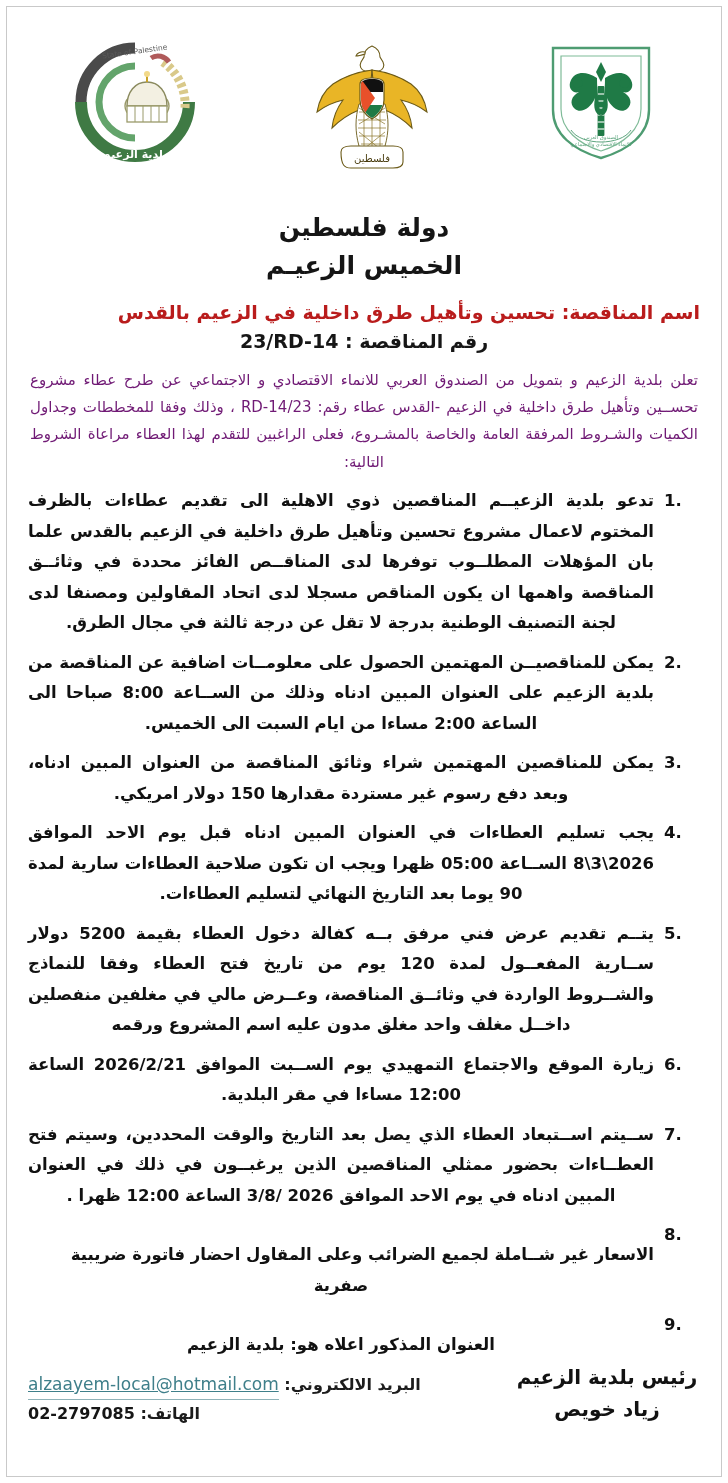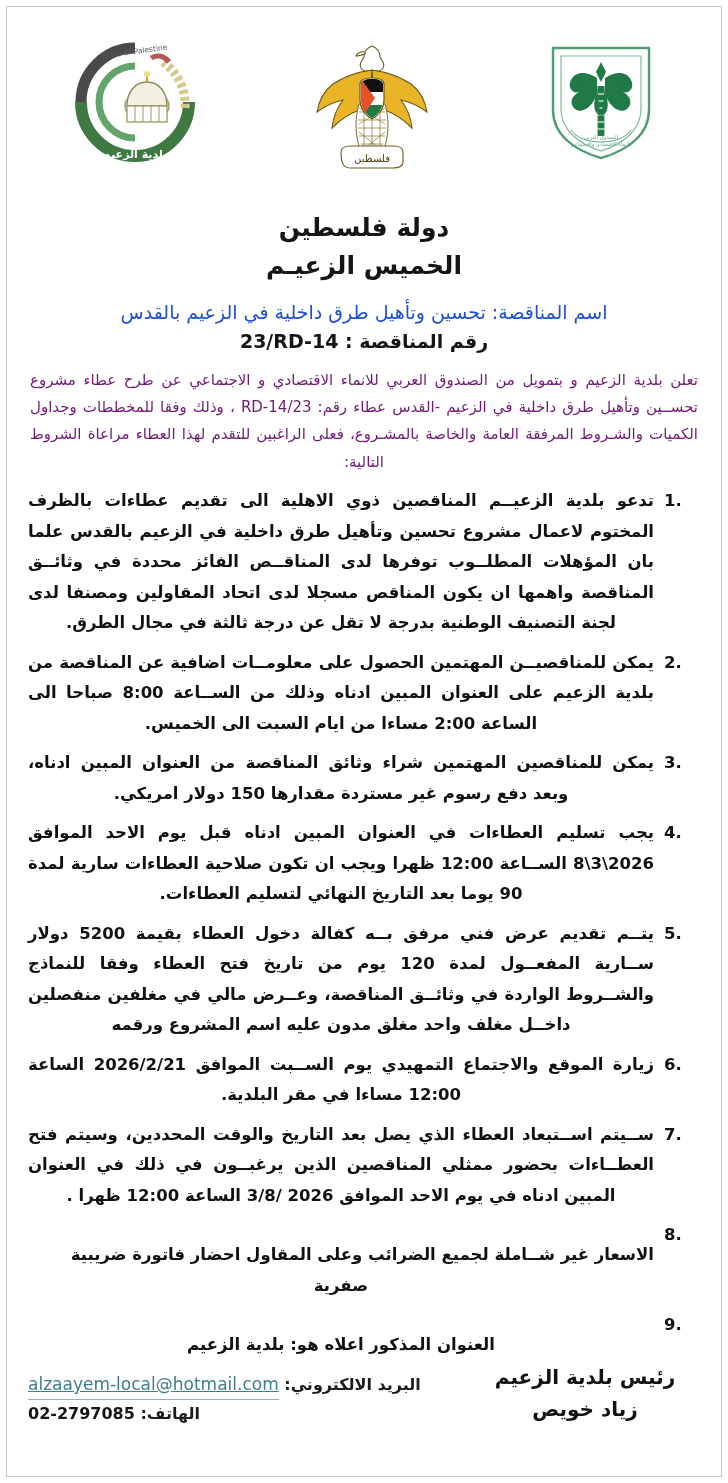--- a/index.html
+++ b/index.html
@@ -69,24 +69,24 @@
     text-align: center;
     font-size: 25px;
     font-weight: bold;
     color: #151515;
     letter-spacing: 1.5px;
     line-height: 1.5;
     margin-bottom: 14px;
   }
 
   .tender-name {
-    text-align: center;
+    text-align: right;
     font-size: 19px;
-    font-weight: normal;
-    color: #1d4ed8;
+    font-weight: bold;
+    color: #b91c1c;
     line-height: 1.55;
   }
   .tender-number {
     text-align: center;
     font-size: 19px;
     font-weight: bold;
     color: #161616;
     line-height: 1.55;
     margin-bottom: 10px;
   }
@@ -172,21 +172,21 @@
     display: inline-block;
     font-weight: bold;
   }
 
   
   .signature {
     position: absolute;
     left: 0;
     right: 0;
     bottom: 58px;
-    padding: 0 38px;
+    padding: 0 16px;
     box-sizing: border-box;
     display: flex;
     justify-content: flex-start;
   }
   .signature-inner { text-align: center; min-width: 210px; }
   .sig-title {
     font-size: 20px;
     font-weight: bold;
     color: #121212;
     line-height: 1.6;
@@ -342,21 +342,21 @@
       <li>
         <span class="clause-num">2.</span>
         <span class="clause-body">يمكن للمناقصيــن المهتمين الحصول على معلومــات اضافية عن المناقصة من بلدية الزعيم على العنوان المبين ادناه وذلك من الســاعة 8:00 صباحا الى الساعة 2:00 مساءا من ايام السبت الى الخميس.</span>
       </li>
       <li>
         <span class="clause-num">3.</span>
         <span class="clause-body">يمكن للمناقصين المهتمين شراء وثائق المناقصة من العنوان المبين ادناه، وبعد دفع رسوم غير مستردة مقدارها 150 دولار امريكي.</span>
       </li>
       <li>
         <span class="clause-num">4.</span>
-        <span class="clause-body">يجب تسليم العطاءات في العنوان المبين ادناه قبل يوم الاحد الموافق 2026\3\8 الســاعة 12:00 ظهرا ويجب ان تكون صلاحية العطاءات سارية لمدة 90 يوما بعد التاريخ النهائي لتسليم العطاءات.</span>
+        <span class="clause-body">يجب تسليم العطاءات في العنوان المبين ادناه قبل يوم الاحد الموافق 2026\3\8 الســاعة 05:00 ظهرا ويجب ان تكون صلاحية العطاءات سارية لمدة 90 يوما بعد التاريخ النهائي لتسليم العطاءات.</span>
       </li>
       <li>
         <span class="clause-num">5.</span>
         <span class="clause-body">يتــم تقديم عرض فني مرفق بــه كفالة دخول العطاء بقيمة 5200 دولار ســارية المفعــول لمدة 120 يوم من تاريخ فتح العطاء وفقا للنماذج والشــروط الواردة في وثائــق المناقصة، وعــرض مالي في مغلفين منفصلين داخــل مغلف واحد مغلق مدون عليه اسم المشروع ورقمه</span>
       </li>
       <li>
         <span class="clause-num">6.</span>
         <span class="clause-body">زيارة الموقع والاجتماع التمهيدي يوم الســبت الموافق 2026/2/21 الساعة 12:00 مساءا في مقر البلدية.</span>
       </li>
       <li>

